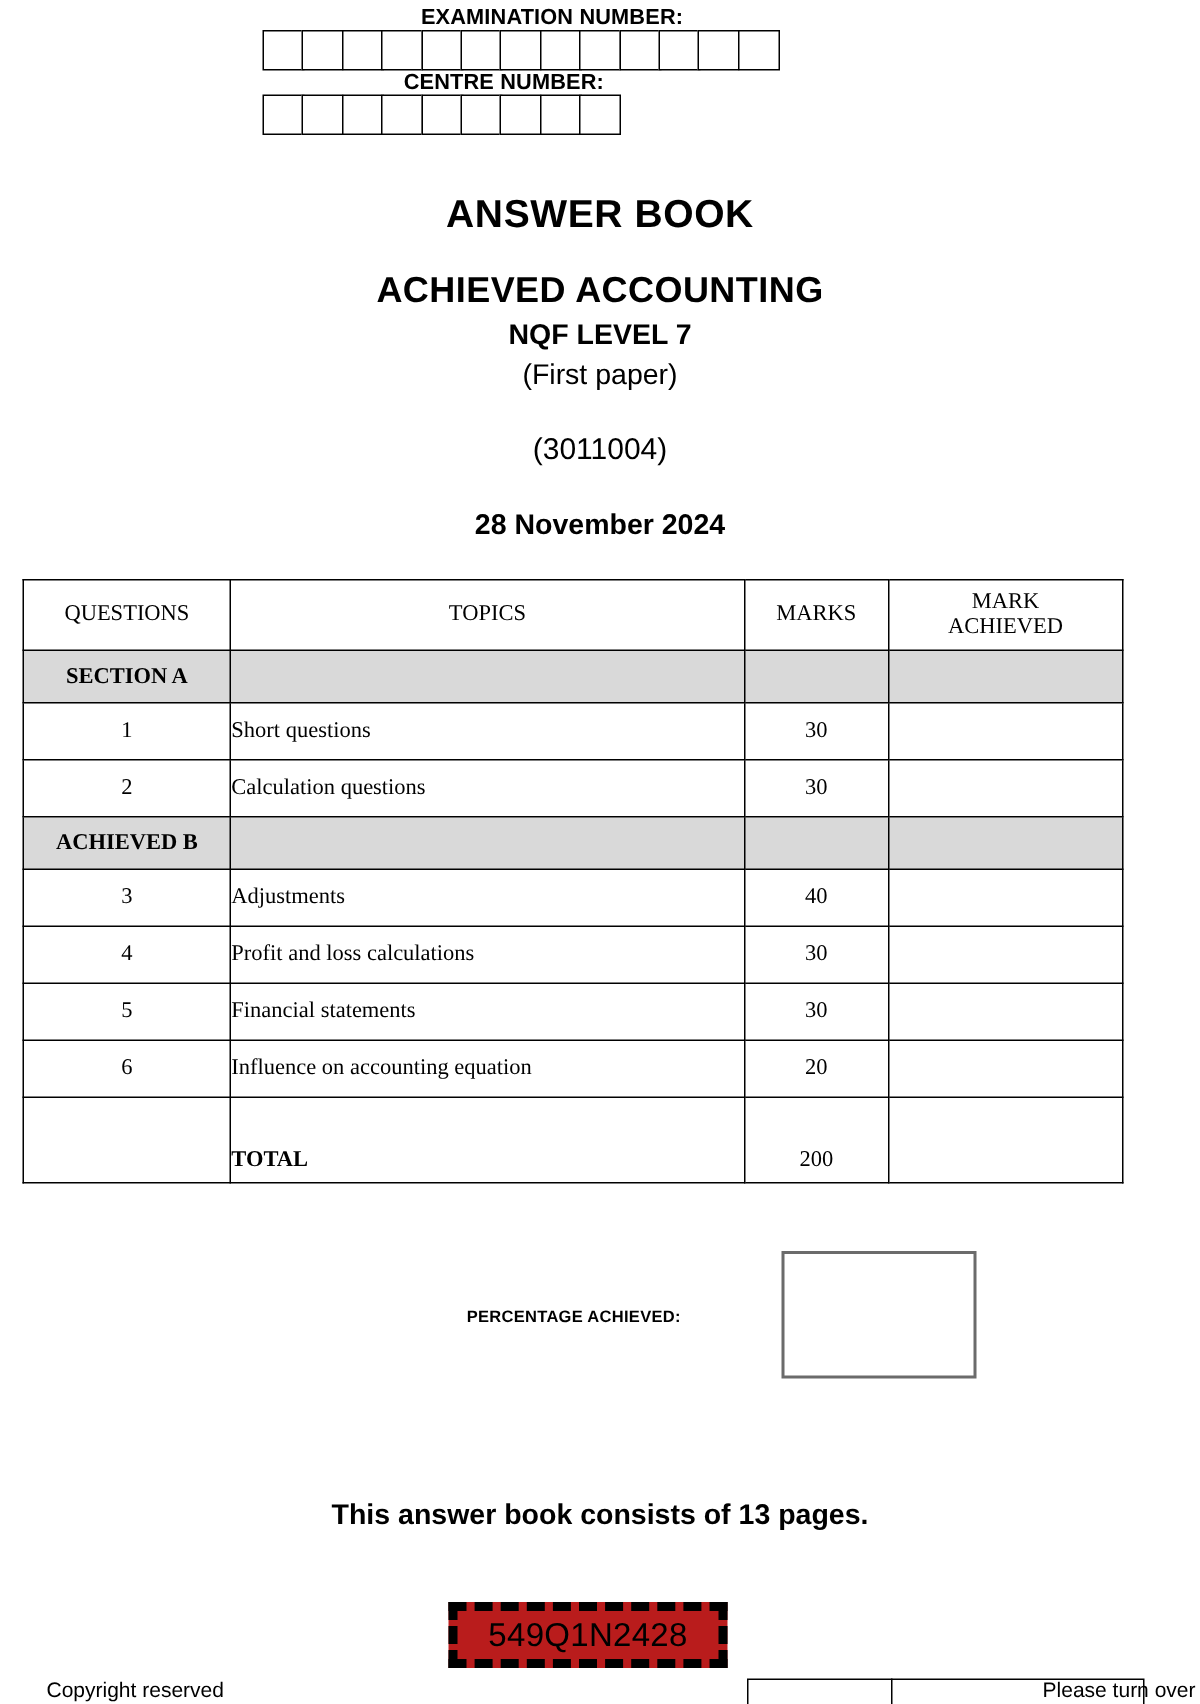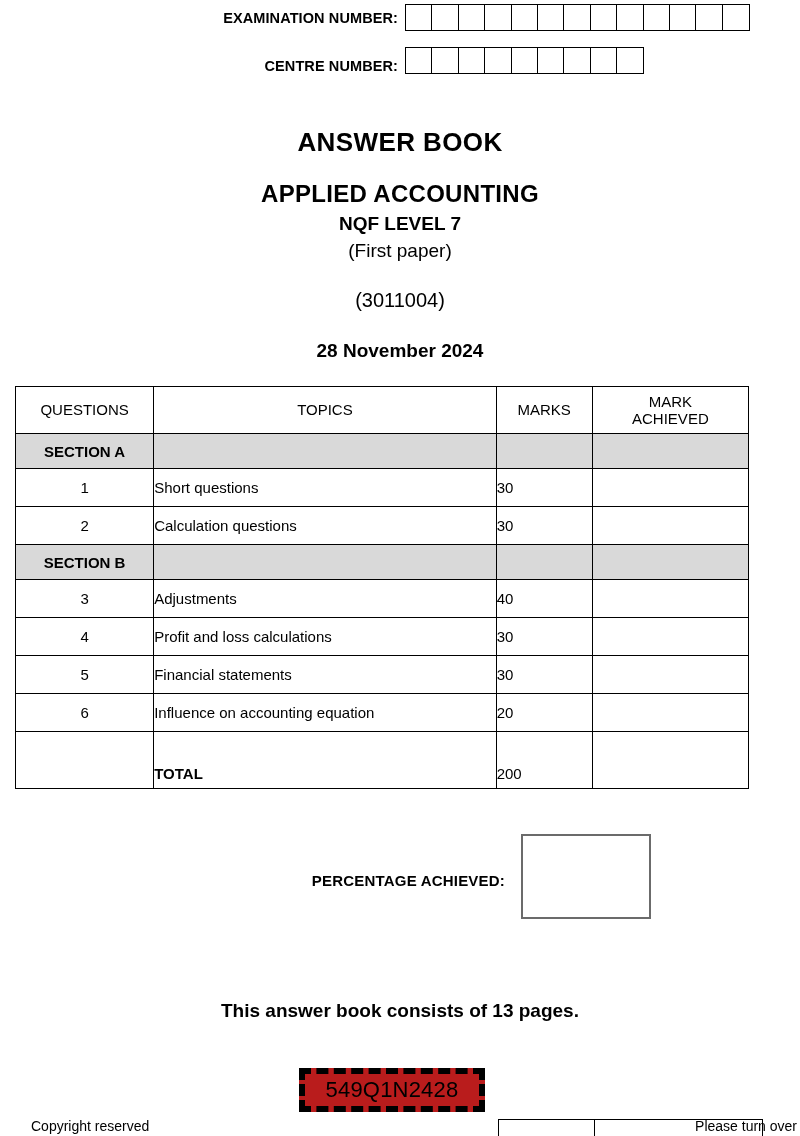--- a/index.html
+++ b/index.html
@@ -21,20 +21,21 @@
     position: absolute;
     left: 0;
     top: 0;
     width: 800px;
     height: 92px;
   }
   .num-row {
     position: absolute;
     display: flex;
     align-items: center;
+    flex-direction: column;
   }
   .num-row .num-label {
     font-size: 14.5px;
     font-weight: bold;
     letter-spacing: 0.1px;
     text-align: right;
     width: 230px;
     padding-right: 7px;
     box-sizing: border-box;
     white-space: nowrap;
@@ -46,21 +47,21 @@
     width: 28px;
     height: 27px;
     border: 1.6px solid #000;
     margin-left: -1.6px;
     box-sizing: border-box;
     background: #fff;
   }
   .num-cell:first-child { margin-left: 0; }
 
   #exam-number-row { left: 175px; top: 4px; }
-  #centre-number-row { left: 175px; top: 47px; align-items: flex-end; }
+  #centre-number-row { left: 175px; top: 47px; }
 
   
   .title-block {
     position: absolute;
     left: 0;
     width: 800px;
     text-align: center;
   }
   #answer-book-title {
     top: 127px;
@@ -94,20 +95,21 @@
     font-size: 19px;
     font-weight: bold;
   }
 
   
   #marks-table-wrap {
     position: absolute;
     left: 15px;
     top: 386px;
     width: 594px;
+    font-family: Liberation Serif, serif;
   }
   table.marks {
     border-collapse: collapse;
     width: 734px;
     table-layout: fixed;
   }
   table.marks td, table.marks th {
     border: 1.6px solid #000;
     font-size: 15px;
     font-weight: normal;
@@ -132,20 +134,21 @@
     height: 37px;
     vertical-align: middle;
   }
   .cell-t {
     text-align: left;
     padding-left: 9px;
     height: 37px;
     vertical-align: middle;
   }
   .cell-m {
+    text-align: center;
     height: 37px;
     vertical-align: middle;
   }
   .cell-a {
     height: 37px;
   }
   tr.section-row td {
     background: #d9d9d9;
     height: 34px;
     margin-top: 15px;
@@ -194,22 +197,22 @@
     left: 0;
     top: 832px;
     width: 800px;
     height: 96px;
   }
   #percentage-label {
     position: absolute;
     left: 260px;
     top: 40px;
     width: 245px;
-    text-align: right;
-    font-size: 15px;
+    text-align: center;
+    font-size: 11px;
     font-weight: bold;
     letter-spacing: 0.2px;
   }
   #percentage-box {
     position: absolute;
     left: 521px;
     top: 2px;
     width: 130px;
     height: 85px;
     border: 2px solid #6b6b6b;
@@ -299,21 +302,21 @@
         <div class="num-cell"></div>
         <div class="num-cell"></div>
         <div class="num-cell"></div>
       </div>
   </div>
 
 </div>
 
 <div class="title-block" id="answer-book-title">ANSWER BOOK</div>
 
-<div class="title-block" id="subject-title">APPLIED ACCOUNTING</div>
+<div class="title-block" id="subject-title">ACHIEVED ACCOUNTING</div>
 
 <div class="title-block" id="level-title">NQF LEVEL 7</div>
 
 <div class="title-block" id="paper-title">(First paper)</div>
 
 <div class="title-block" id="code-title">(3011004)</div>
 
 <div class="title-block" id="date-title">28 November 2024</div>
 
 <div id="marks-table-wrap">
@@ -348,21 +351,21 @@
           <td class="cell-m">30</td>
           <td class="cell-a"></td>
         </tr>
         <tr>
           <td class="cell-q">2</td>
           <td class="cell-t">Calculation questions</td>
           <td class="cell-m">30</td>
           <td class="cell-a"></td>
         </tr>
         <tr class="section-row">
-          <td class="cell-q">SECTION B</td>
+          <td class="cell-q">ACHIEVED B</td>
           <td class="cell-t"></td>
           <td class="cell-m"></td>
           <td class="cell-a"></td>
         </tr>
         <tr>
           <td class="cell-q">3</td>
           <td class="cell-t">Adjustments</td>
           <td class="cell-m">40</td>
           <td class="cell-a"></td>
         </tr>

